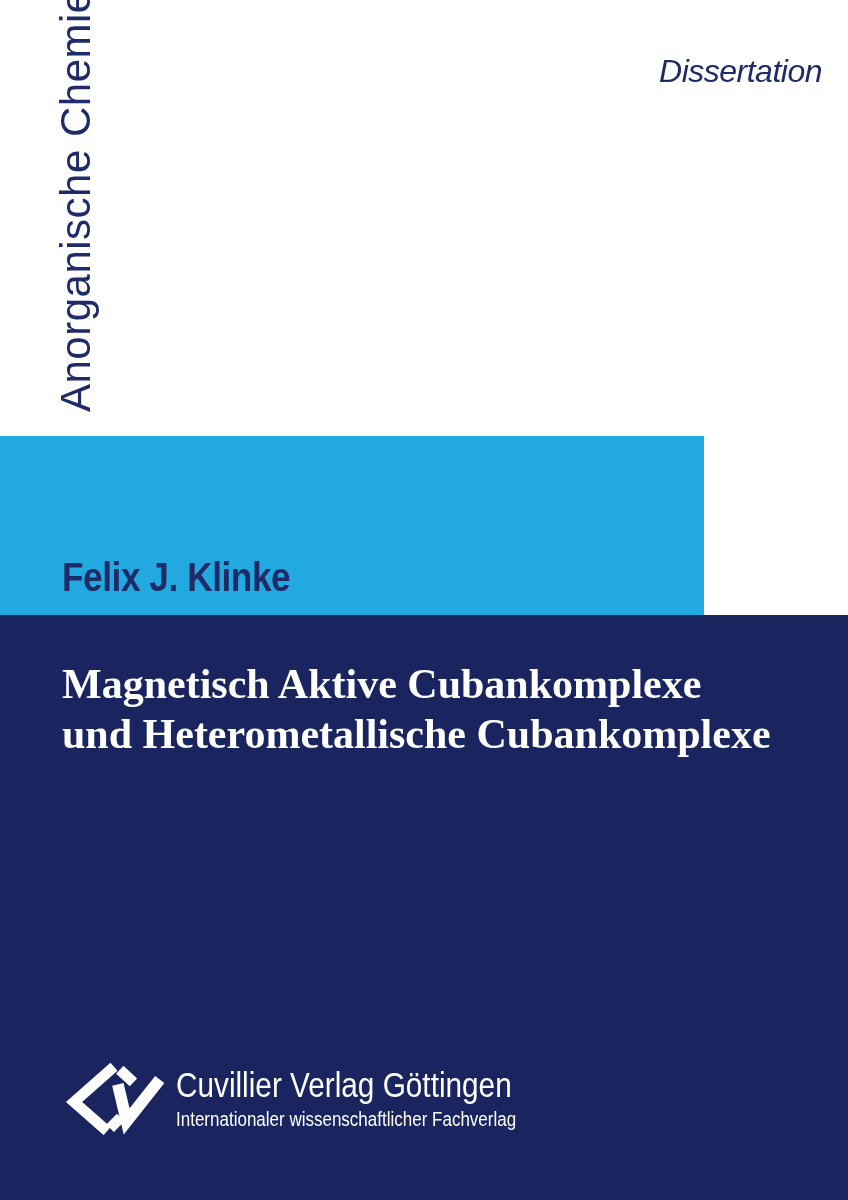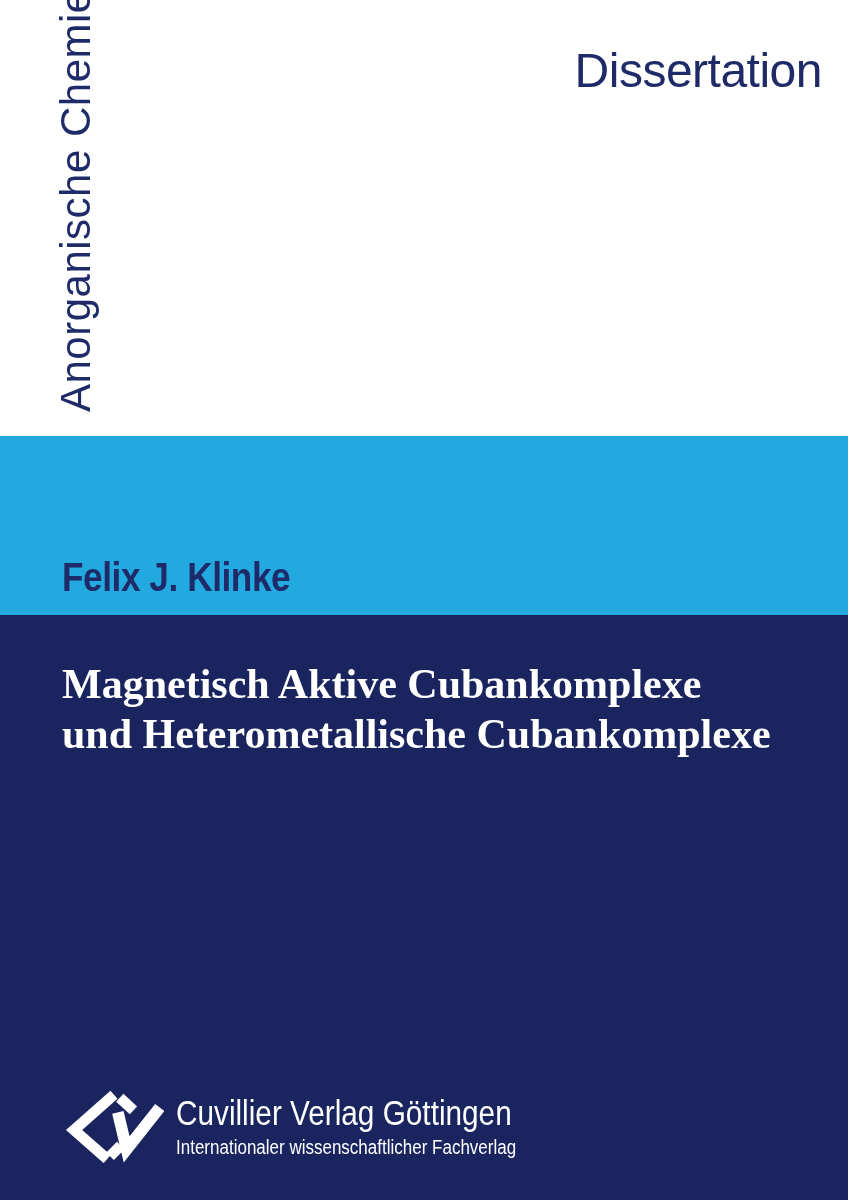--- a/index.html
+++ b/index.html
@@ -27,27 +27,28 @@
     position:absolute;left:54px;top:412px;
     transform:rotate(-90deg);
     transform-origin:0 0;
     font-size:42px;line-height:44px;
     color:var(--text-navy);
     white-space:nowrap;
     letter-spacing:0.5px;
   }
   .doc-type{
     position:absolute;right:26px;top:48px;
-    font-size:48px;line-height:46px;
+    font-size:32px;line-height:46px;
     letter-spacing:-0.5px;
     color:var(--text-navy);
+    font-style:italic;
   }
   
   .band{
-    position:absolute;left:0;top:436px;width:848px;height:179px;
+    position:absolute;left:0;top:436px;width:704px;height:179px;
     background:var(--accent-blue);
   }
   .author{
     position:absolute;left:62px;bottom:16px;
     font-size:40px;line-height:44px;font-weight:bold;
     letter-spacing:-0.5px;
     color:var(--text-navy);
     transform:scaleX(0.88);
     transform-origin:left bottom;
     white-space:nowrap;
@@ -61,21 +62,21 @@
     position:absolute;left:62px;top:44px;
     font-family:"Liberation Serif",serif;
     font-weight:bold;
     font-size:42px;line-height:50px;
     color:var(--white);
     white-space:nowrap;
   }
   
   .publisher{
     position:absolute;left:62px;top:446px;
-    display:flex;align-items:flex-start;margin-top:28px;
+    display:flex;align-items:flex-start;
   }
   .logo{
     width:102px;height:74px;
     flex:0 0 auto;
   }
   .publisher-text{
     margin-left:12px;padding-top:4px;
   }
   .publisher-name{
     font-size:35px;line-height:40px;

